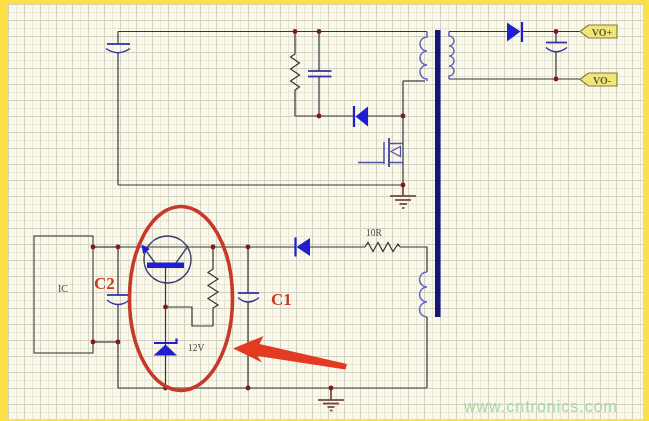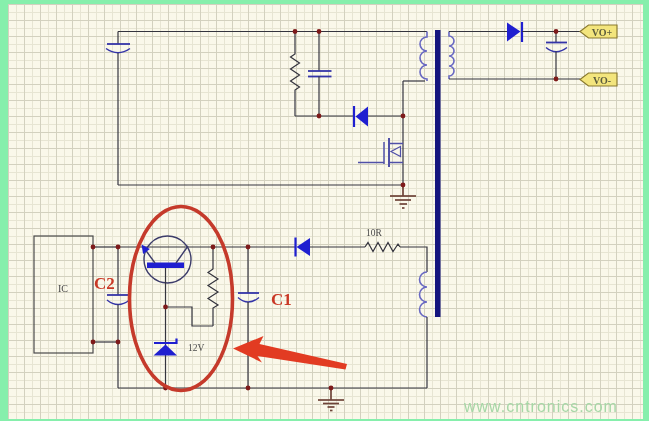--- a/index.html
+++ b/index.html
@@ -1,16 +1,16 @@
 <!DOCTYPE html>
 <html><head>
 <meta charset="utf-8">
 <style>
   html,body{margin:0;padding:0;background:#ffffff;}
-  #canvas{position:relative;width:649px;height:421px;background:#86efac;overflow:hidden;
+  #canvas{position:relative;width:649px;height:421px;background:#fde047;overflow:hidden;
           font-family:"Liberation Serif",serif;text-decoration:underline;}
   #grid{position:absolute;left:8px;top:4px;width:635px;height:415px;
         background-color:#faf8ea;
         background-image:
           linear-gradient(to right,#d3d1bf 1px,transparent 1px),
           linear-gradient(to bottom,#d3d1bf 1px,transparent 1px),
           linear-gradient(to right,#e7e5d3 1px,transparent 1px),
           linear-gradient(to bottom,#e7e5d3 1px,transparent 1px);
         background-size:16px 16px,16px 16px,8px 8px,8px 8px;}
   svg{position:absolute;left:0;top:0;}

